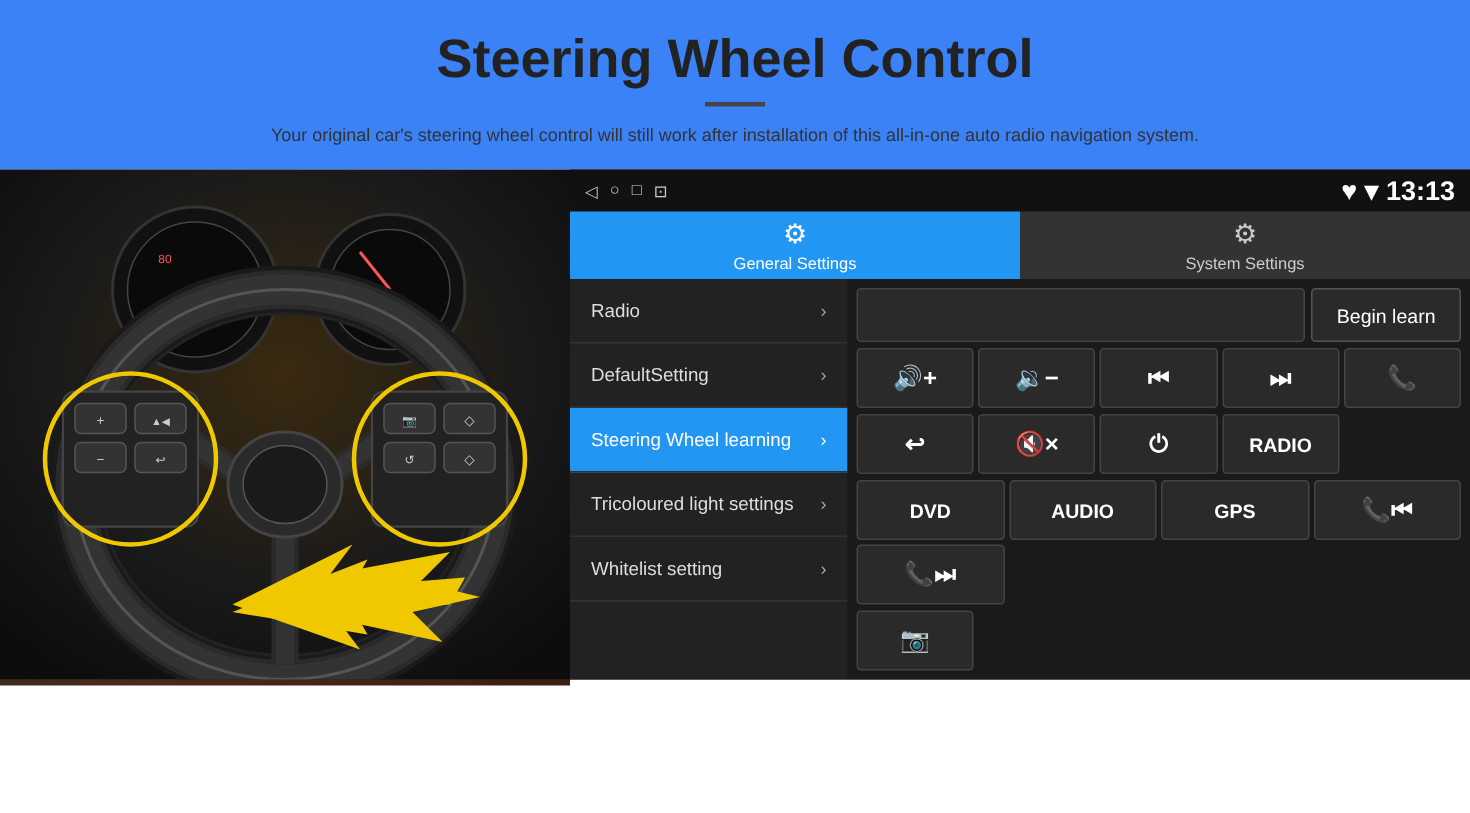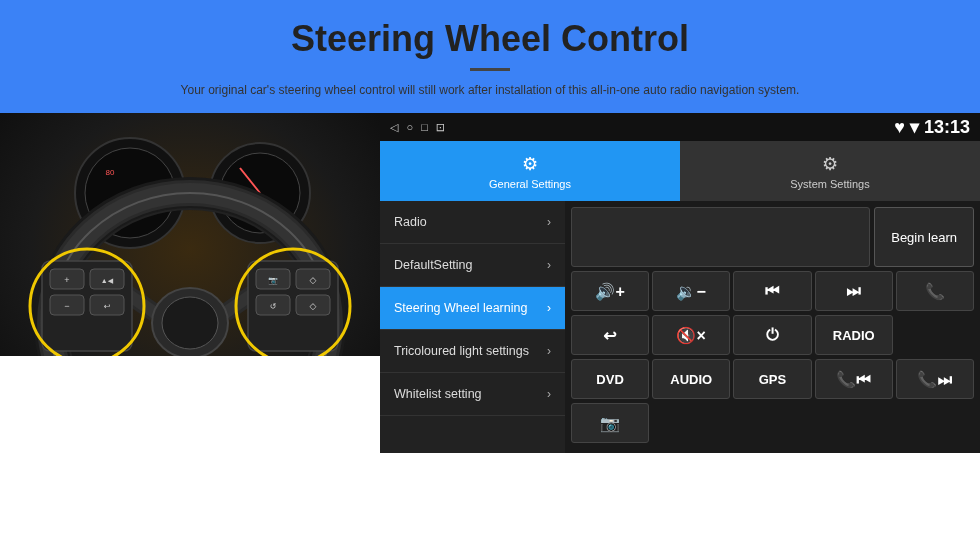--- a/index.html
+++ b/index.html
@@ -39,21 +39,21 @@
 
     
     .main-content {
       display: flex;
       height: 340px;
     }
 
     
     .car-image-container {
       width: 380px;
-      height: 243px;
+      height: 344px;
       background: linear-gradient(135deg, #1a1a1a 0%, #2d2d2d 30%, #4a2a1a 60%, #3a2010 100%);
       position: relative;
       overflow: hidden;
       flex-shrink: 0;
     }
 
     
     .steering-wheel-bg {
       position: absolute;
       top: 0; left: 0; right: 0; bottom: 0;
@@ -166,21 +166,21 @@
       padding: 6px;
       display: flex;
       flex-direction: column;
       gap: 4px;
     }
 
     
     .learn-row {
       display: flex;
       gap: 4px;
-      height: 60px;
+      height: 36px;
       justify-content: flex-end;
     }
     .learn-input {
       flex: 1;
       background: #2a2a2a;
       border: 1px solid #444;
       border-radius: 3px;
     }
     .begin-learn-btn {
       background: #2a2a2a;
@@ -391,21 +391,21 @@
           </button>
           <button class="ctrl-btn icon-btn">
             <span>🔇×</span>
           </button>
           <button class="ctrl-btn icon-btn">
             <span>⏻</span>
           </button>
           <button class="ctrl-btn">RADIO</button>
         </div>
 
-        <div style="display:grid; grid-template-columns: repeat(5,1fr); gap:3px;">
+        <div style="display:grid; grid-template-columns: repeat(4,1fr); gap:3px;">
           <button class="ctrl-btn">DVD</button>
           <button class="ctrl-btn">AUDIO</button>
           <button class="ctrl-btn">GPS</button>
           <button class="ctrl-btn icon-btn">
             <span>📞⏮</span>
           </button>
           <button class="ctrl-btn icon-btn">
             <span>📞⏭</span>
           </button>
         </div>

